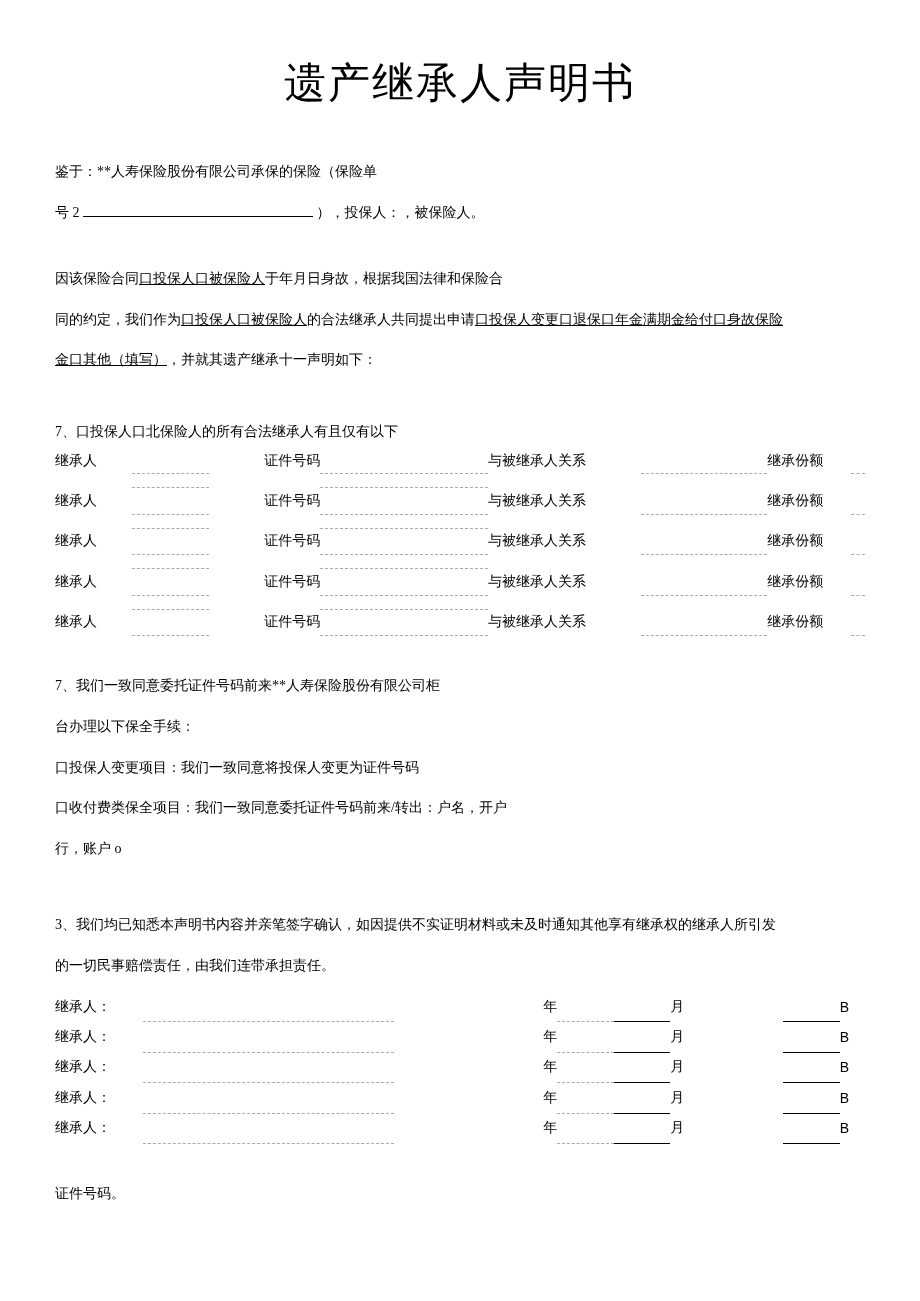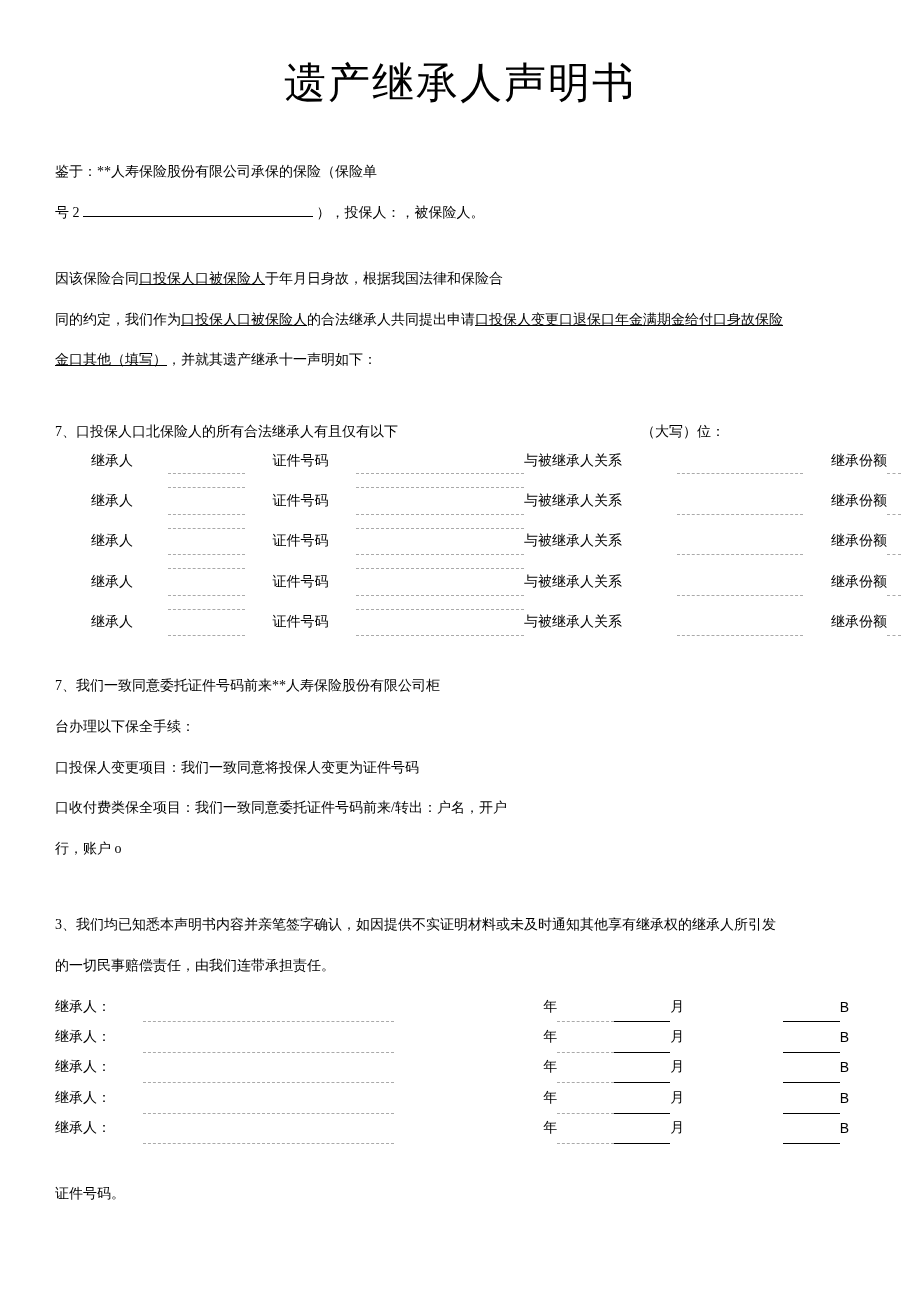--- a/index.html
+++ b/index.html
@@ -13,30 +13,30 @@
       line-height: 1.6;
     }
     .title { text-align: center; font-size: 42px; font-weight: normal; margin-bottom: 40px; letter-spacing: 2px; }
     .para { margin-bottom: 10px; line-height: 2.2; }
     .spacer { height: 25px; }
     .underline { text-decoration: underline; text-align: right; }
     .blank { display: inline-block; border-bottom: 1px solid #000; min-width: 40px; height: 1.2em; vertical-align: baseline; }
     .blank-wide { min-width: 230px; }
     .section-gap { height: 35px; }
 
-    .heir-table { width: 100%; border-collapse: collapse; margin-top: 4px; margin-left: 36px; }
+    .heir-table { width: 100%; border-collapse: collapse; margin-top: 4px; }
     .heir-table td { padding: 2px 0; vertical-align: bottom; font-size: 14px; }
     .ht-label { width: 55px; }
     .ht-blank1 { width: 55px; border-bottom: 1px dashed #aaa; }
     .ht-gap { width:20px; }
-    .ht-idlbl { width: 60px; }
+    .ht-idlbl { width: 60px; text-align: right; }
     .ht-blank2 { width: 120px; border-bottom: 1px dashed #aaa; }
     .ht-rellbl { width: 110px; }
     .ht-blank3 { width: 90px; border-bottom: 1px dashed #aaa; }
-    .ht-sharelbl { width:60px; text-align:right; padding-right:2px; }
+    .ht-sharelbl { width:60px; text-align:left; padding-right:2px; }
     .ht-shareblank { width:10px; border-bottom:1px dashed #aaa; }
     .heir-row-top td.top-blank { border-bottom: 1px dashed #aaa; height: 14px; }
 
     .sign-table { width: 100%; border-collapse: collapse; }
     .sign-table td { padding: 4px 0; vertical-align: bottom; font-size: 14px; }
     .s-lbl { width: 70px; }
     .s-sigblank { width: 200px; border-bottom: 1px dashed #aaa; }
     .s-gap { width:70px; }
     .s-year { width:60px; }
     .s-yblank { width:45px; border-bottom:1px dashed #aaa; }
@@ -69,21 +69,20 @@
   <span>同的约定，我们作为</span><span class="underline">口投保人口被保险人</span><span>的合法继承人共同提出申请</span><span class="underline">口投保人变更口退保口年金满期金给付口身故保险</span>
 </p>
 <p class="para">
   <span class="underline">金口其他（填写）</span><span>，并就其遗产继承十一声明如下：</span>
 </p>
 
 <div class="section-gap"></div>
 
 <div class="intro-row">
   <span>7、口投保人口北保险人的所有合法继承人有且仅有以下</span>
-  <span style="padding-right:140px;">（大写）位：</span>
 </div>
 
 <table class="heir-table">
 
   <tbody>
       <tr>
     <td class="ht-label">继承人</td>
     <td class="ht-blank1"></td>
     <td class="ht-gap"></td>
     <td class="ht-idlbl">证件号码</td>

